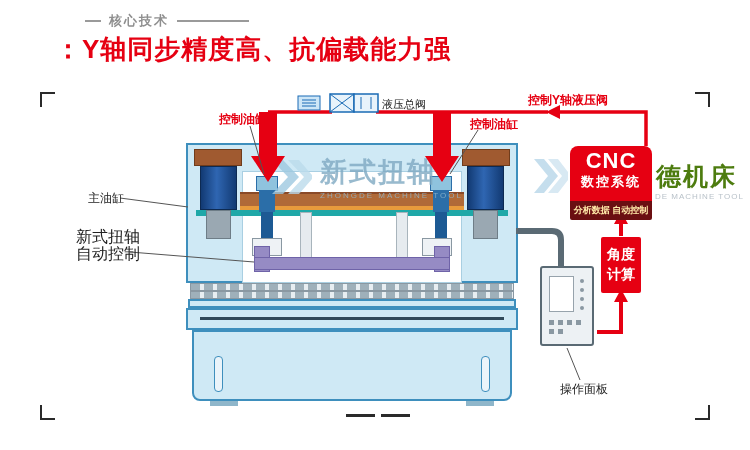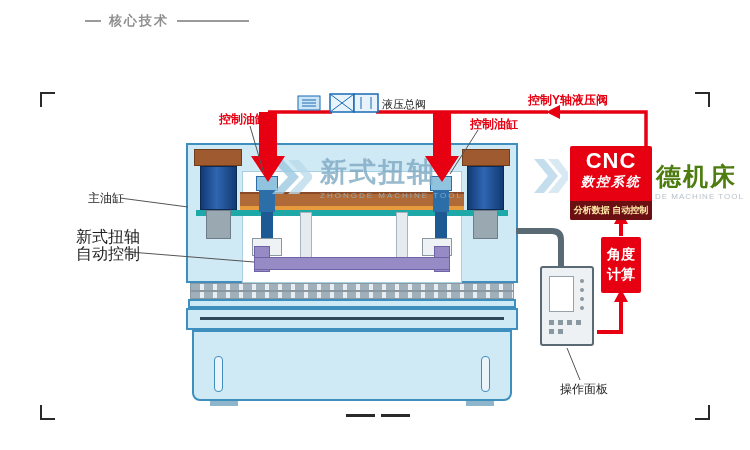--- a/index.html
+++ b/index.html
@@ -15,20 +15,21 @@
 </head>
 <body>
 
 <div class="abs" style="left:85px;top:12px;display:flex;align-items:center;gap:8px;z-index:5;">
   <div style="width:16px;height:2px;background:#9a9a9a;"></div>
   <div style="font-size:13px;font-weight:bold;color:#8f8f8f;letter-spacing:2px;">核心技术</div>
   <div style="width:72px;height:2px;background:#9a9a9a;"></div>
 </div>
 
 <div class="abs" style="left:55px;top:28px;display:flex;align-items:stretch;z-index:5;">
+  <div style="color:#e60012;font-size:26px;font-weight:900;padding-top:4px;letter-spacing:1px;">：Y轴同步精度高、抗偏载能力强</div>
 </div>
 
 <div class="abs crop" style="left:40px;top:92px;border-top:2px solid #2a2a2a;border-left:2px solid #2a2a2a;"></div>
 <div class="abs crop" style="left:695px;top:92px;border-top:2px solid #2a2a2a;border-right:2px solid #2a2a2a;"></div>
 <div class="abs crop" style="left:40px;top:405px;border-bottom:2px solid #2a2a2a;border-left:2px solid #2a2a2a;"></div>
 <div class="abs crop" style="left:695px;top:405px;border-bottom:2px solid #2a2a2a;border-right:2px solid #2a2a2a;"></div>
 <div class="abs" style="left:346px;top:414px;width:29px;height:3px;background:#2a2a2a;z-index:1;"></div>
 <div class="abs" style="left:381px;top:414px;width:29px;height:3px;background:#2a2a2a;z-index:1;"></div>
 
 <div class="abs m" style="left:186px;top:143px;width:332px;height:140px;background:#cfe9f5;border:2px solid #3e8fbd;"></div>
@@ -124,23 +125,23 @@
 
   <g stroke="#555" stroke-width="1">
     <line x1="120" y1="198" x2="188" y2="207"></line>
     <line x1="130" y1="252" x2="254" y2="262"></line>
     <line x1="250" y1="126" x2="264" y2="174"></line>
     <line x1="478" y1="130" x2="450" y2="174"></line>
     <line x1="580" y1="380" x2="567" y2="348"></line>
   </g>
 </svg>
 
-<div class="abs" style="left:570px;top:146px;width:82px;height:74px;background:#e60012;z-index:4;display:flex;flex-direction:column;align-items:center;border-radius:2px;">
+<div class="abs" style="left:570px;top:146px;width:82px;height:74px;background:#e60012;z-index:4;display:flex;flex-direction:column;align-items:center;border-radius:8px;">
   <div style="color:#fff;font-size:22px;font-weight:900;line-height:24px;margin-top:3px;letter-spacing:1px;">CNC</div>
-  <div style="color:#fff;font-size:13px;font-weight:bold;letter-spacing:2px;font-style:italic;">数控系统</div>
+  <div style="color:#fff;font-size:13px;font-weight:bold;letter-spacing:2px;">数控系统</div>
   <div style="margin-top:auto;width:100%;background:#6b0f12;color:#ffe9a8;font-size:9px;font-weight:bold;text-align:center;padding:3px 0;border-radius:0 0 2px 2px;">分析数据 自动控制</div>
 </div>
 
 <div class="abs" style="left:601px;top:237px;width:40px;height:56px;background:#e60012;z-index:4;display:flex;flex-direction:column;align-items:center;justify-content:center;gap:2px;border-radius:2px;">
   <div style="color:#fff;font-size:14px;font-weight:bold;">角度</div>
   <div style="color:#fff;font-size:14px;font-weight:bold;">计算</div>
 </div>
 
 <div class="abs" style="left:540px;top:266px;width:54px;height:80px;background:#edf1f4;border:2px solid #5a6a74;border-radius:3px;z-index:4;">
   <div class="abs" style="left:7px;top:8px;width:25px;height:36px;background:#fff;border:1px solid #97a3ac;"></div>

